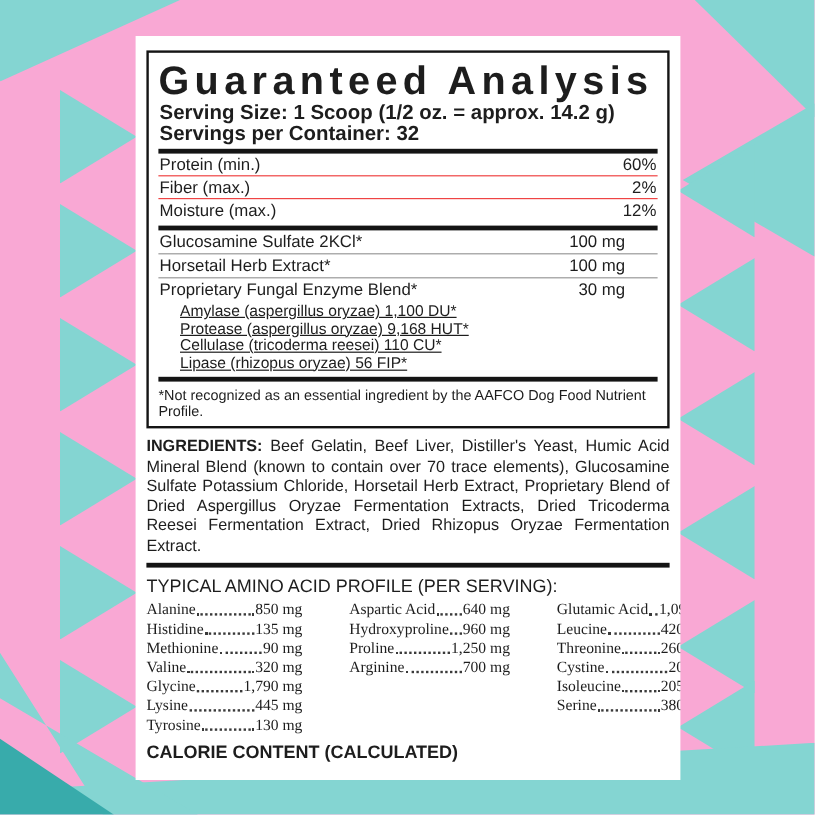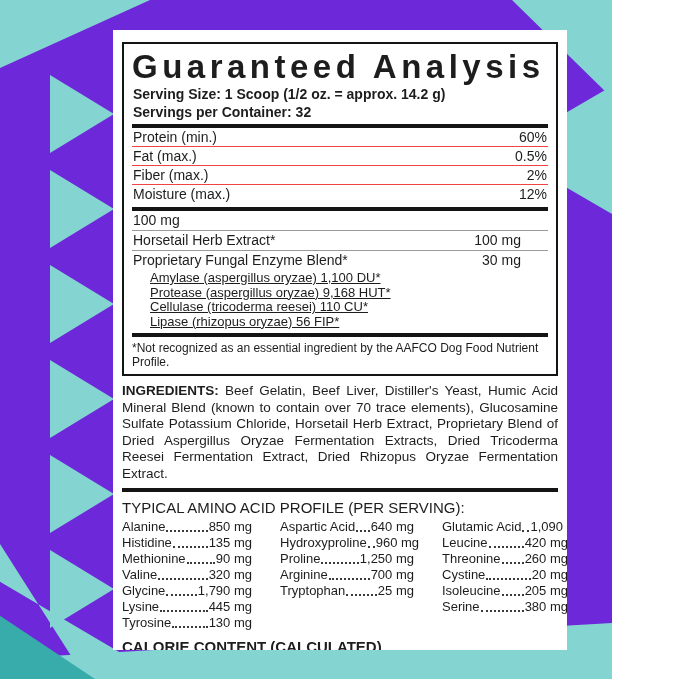--- a/index.html
+++ b/index.html
@@ -1,18 +1,18 @@
 <!DOCTYPE html>
 <html><head>
 <meta charset="utf-8">
 <style>
   html,body{margin:0;padding:0;}
   .stage{
-    position:relative;width:612px;height:679px;overflow:hidden;
-    background:#6d28d9;
+    position:relative;width:679px;height:679px;overflow:hidden;
+    background:#f9a8d4;
     font-family:"Liberation Sans","DejaVu Sans",sans-serif;
     color:#1d1d1d;
   }
   
   .bg{position:absolute;inset:0;overflow:hidden;}
   .shape{position:absolute;background:#84d5d2;}
   .w-tl{left:0;top:0;width:150px;height:68px;clip-path:polygon(0 0,100% 0,0 100%);}
   .w-tr{right:0;top:0;width:100px;height:98px;clip-path:polygon(0 0,100% 0,100% 100%);}
   .chev-r{right:0;top:86px;width:110px;height:128px;clip-path:polygon(100% 0,100% 100%,0 50%);}
   .tri-r{left:50px;width:64px;height:78px;clip-path:polygon(0 0,100% 50%,0 100%);}
@@ -23,38 +23,38 @@
   
   .label{
     position:absolute;left:113px;top:30px;width:454px;height:620px;
     background:#ffffff;box-sizing:border-box;padding:12px 9px 0;overflow:hidden;
   }
   .ga-box{border:2px solid #141414;}
   .ga-title{
     font-weight:bold;font-size:33px;line-height:34px;letter-spacing:4.5px;
     padding:6px 8px 0;white-space:nowrap;
   }
-  .serving{font-weight:bold;font-size:14px;line-height:16px;padding:0 9px;margin-top:2px;}
+  .serving{font-weight:bold;font-size:17px;line-height:16px;padding:0 9px;margin-top:2px;}
   .bar{height:4px;background:#141414;margin:4px 8px 0;}
   .row{display:flex;justify-content:space-between;font-size:14px;margin:0 8px;}
   .nrow{line-height:18px;padding:0 1px;border-bottom:1px solid #ef4444;}
   #nutrient-rows .nrow:last-child{border-bottom:none;}
   .srow{line-height:19px;padding:0 1px 0 1px;border-bottom:1px solid #9a9a9a;}
   .srow .rval{padding-right:26px;}
   #supplement-rows .srow:last-child{border-bottom:none;}
   .enzyme{font-size:13px;line-height:14.5px;padding-left:26px;}
   #enzyme-list{margin:1px 0 4px;text-decoration:underline;}
   .footnote{font-size:12px;line-height:14px;padding:4px 8px 5px;}
   .ingredients{
     font-size:13.5px;line-height:16.5px;text-align:justify;
     margin:7px 0 6px;
   }
   .divider{height:4px;background:#141414;margin:0 0 6px;}
   .aa-heading{font-weight:normal;font-size:15px;line-height:19px;}
-  .aa-grid{display:grid;grid-template-columns:130px 134px 126px;column-gap:28px;margin-top:2px;}
+  .aa-grid{display:grid;grid-template-columns:130px 134px 126px;column-gap:39px;margin-top:2px;font-family:Liberation Serif, serif;}
   .aa-row{display:flex;align-items:flex-end;font-size:13px;line-height:16px;}
   .aa-name,.aa-val{white-space:nowrap;}
   .aa-dots{flex:1;min-width:7px;border-bottom:2px dotted #3a3a3a;margin:0 1px 3px;}
   .cal-heading{font-weight:bold;font-size:15px;line-height:18px;margin-top:7px;}
 </style>
 </head>
 <body>
 
 <div class="stage">
 
@@ -89,35 +89,32 @@
       <div class="serving">Serving Size: 1 Scoop (1/2 oz. = approx. 14.2 g)</div>
       <div class="serving">Servings per Container: 32</div>
 
       <div class="bar"></div>
       <div id="nutrient-rows">
           <div class="row nrow">
             <span class="rname">Protein (min.)</span>
             <span class="rval">60%</span>
           </div>
           <div class="row nrow">
-            <span class="rname">Fat (max.)</span>
-            <span class="rval">0.5%</span>
-          </div>
-          <div class="row nrow">
             <span class="rname">Fiber (max.)</span>
             <span class="rval">2%</span>
           </div>
           <div class="row nrow">
             <span class="rname">Moisture (max.)</span>
             <span class="rval">12%</span>
           </div>
         </div>
       <div class="bar"></div>
       <div id="supplement-rows">
           <div class="row srow">
+            <span class="rname">Glucosamine Sulfate 2KCl*</span>
             <span class="rval">100 mg</span>
           </div>
           <div class="row srow">
             <span class="rname">Horsetail Herb Extract*</span>
             <span class="rval">100 mg</span>
           </div>
           <div class="row srow">
             <span class="rname">Proprietary Fungal Enzyme Blend*</span>
             <span class="rval">30 mg</span>
           </div>
@@ -189,25 +186,20 @@
           <div class="aa-row">
             <span class="aa-name">Proline</span>
             <span class="aa-dots"></span>
             <span class="aa-val">1,250 mg</span>
           </div>
           <div class="aa-row">
             <span class="aa-name">Arginine</span>
             <span class="aa-dots"></span>
             <span class="aa-val">700 mg</span>
           </div>
-          <div class="aa-row">
-            <span class="aa-name">Tryptophan</span>
-            <span class="aa-dots"></span>
-            <span class="aa-val">25 mg</span>
-          </div>
         </div>
         <div class="aa-col">
           <div class="aa-row">
             <span class="aa-name">Glutamic Acid</span>
             <span class="aa-dots"></span>
             <span class="aa-val">1,090 mg</span>
           </div>
           <div class="aa-row">
             <span class="aa-name">Leucine</span>
             <span class="aa-dots"></span>

